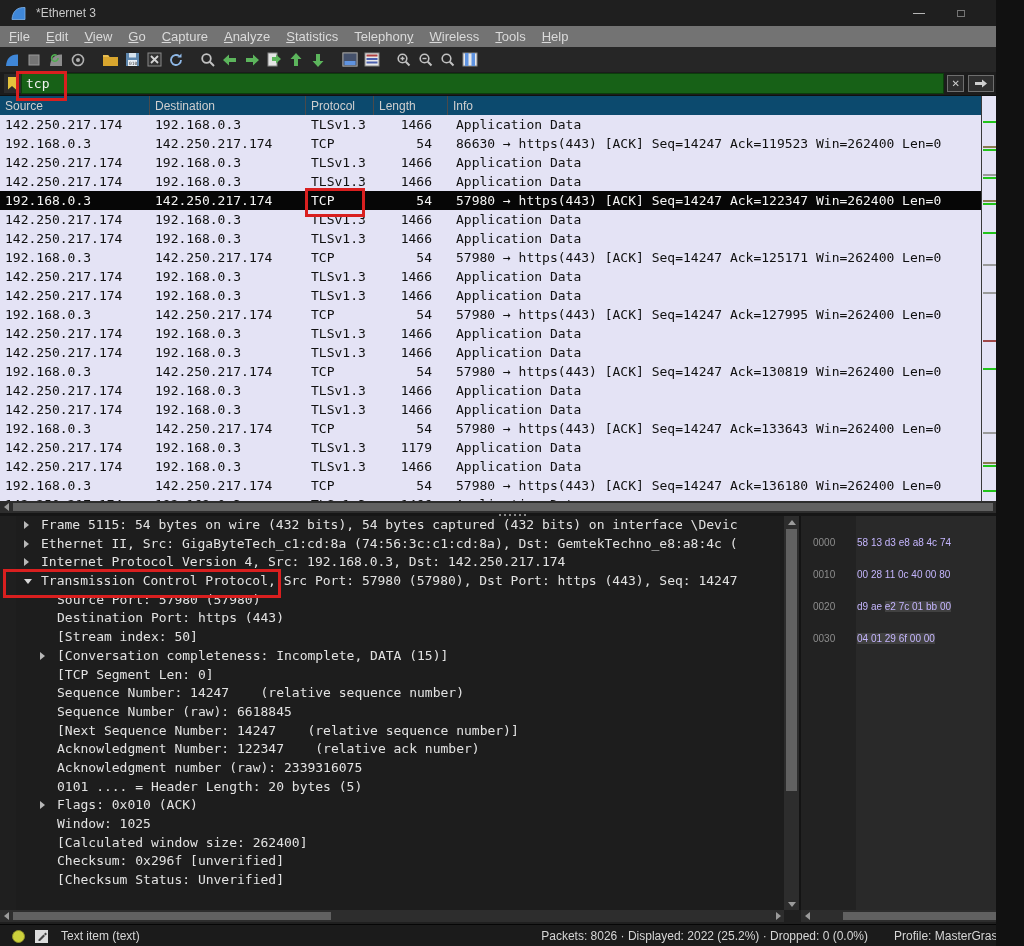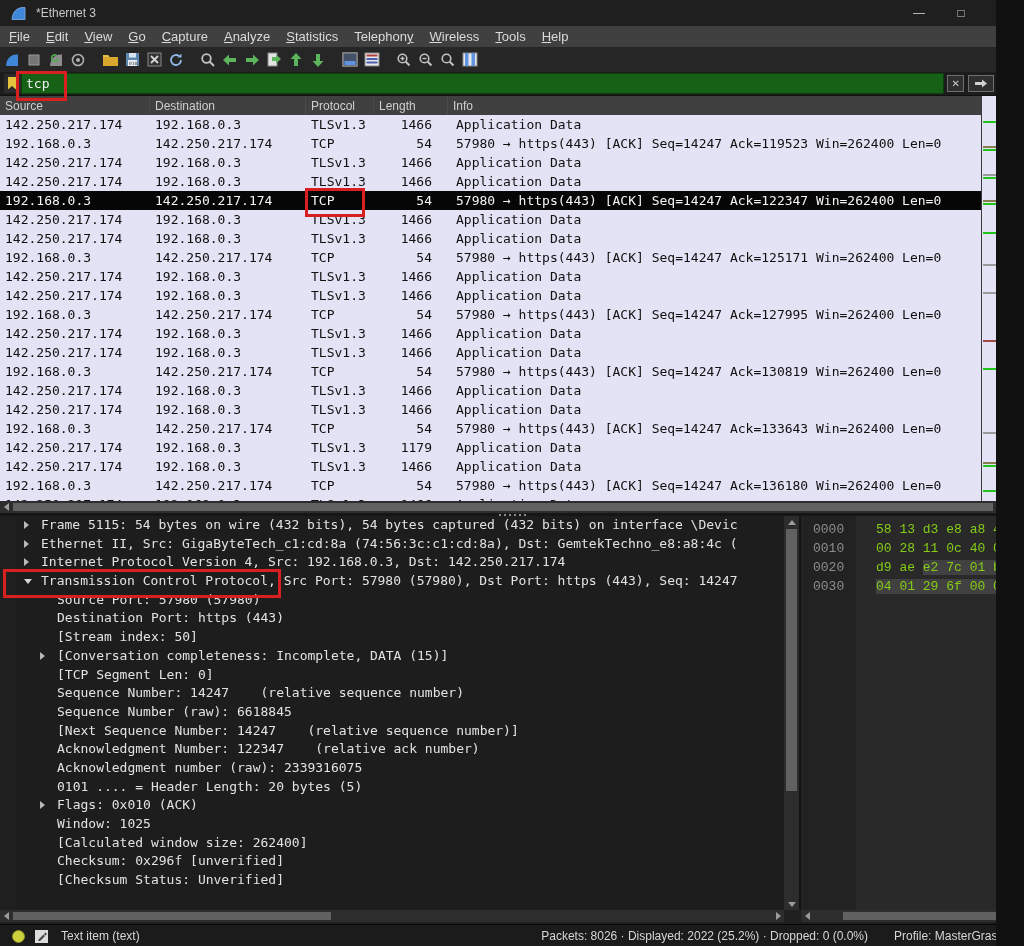--- a/index.html
+++ b/index.html
@@ -5,40 +5,40 @@
   html,body{margin:0;padding:0;background:#111;}
   #app{position:relative;width:996px;height:946px;background:#1f1f1f;overflow:hidden;
        font-family:"Liberation Sans",sans-serif;-webkit-font-smoothing:antialiased;}
   
   .titlebar{position:absolute;left:0;top:0;width:1024px;height:26px;background:#1f1f1f;display:flex;align-items:center;}
   .title-icon{margin-left:10px;width:18px;height:16px;display:flex;align-items:center;}
   .title-text{margin-left:8px;font-size:12px;color:#c9c9c9;}
   .win-controls{margin-left:auto;display:flex;height:100%;}
   .win-btn{width:42px;height:26px;display:flex;align-items:center;justify-content:center;color:#c8c8c8;font-size:12px;}
   
-  .menubar{position:absolute;left:0;top:26px;width:1024px;height:21px;background:#404040;display:flex;align-items:center;border-bottom:1px solid #141414;}
+  .menubar{position:absolute;left:0;top:26px;width:1024px;height:21px;background:#737373;display:flex;align-items:center;border-bottom:1px solid #141414;}
   .menu-item{color:#dadada;font-size:13px;padding:2px 7px;margin-left:2px;}
   .menu-item u{text-decoration:underline;}
   
   .toolbar{position:absolute;left:0;top:47px;width:1024px;height:25px;background:#262626;display:flex;align-items:center;border-bottom:1px solid #161616;}
   .tb-btn{width:20px;height:20px;margin-left:2px;display:flex;align-items:center;justify-content:center;}
   .tb-btn.group-gap{margin-left:12px;}
   .tb-btn svg{display:block;}
   
   .filterbar{position:absolute;left:0;top:72px;width:1024px;height:23px;background:#1c1c1c;display:flex;align-items:center;border-bottom:2px solid #101010;}
   .fb-bookmark{width:17px;height:19px;margin-left:4px;background:#2b2b2b;display:flex;align-items:center;justify-content:center;}
   .fb-input{height:19px;width:918px;background:#176117;color:#f2f2f2;font-size:13px;font-family:"DejaVu Sans Mono",monospace;
             display:flex;align-items:center;padding-left:4px;border:1px solid #0c3d0c;}
   .fb-clear{width:15px;height:15px;margin-left:3px;border:1px solid #6e6e6e;background:#2f2f2f;color:#cfcfcf;
             font-size:10px;display:flex;align-items:center;justify-content:center;}
   .fb-apply{width:24px;height:15px;margin-left:4px;border:1px solid #6e6e6e;background:#2f2f2f;display:flex;align-items:center;justify-content:center;}
   .fb-caret{width:0;height:0;margin-left:4px;border-left:4px solid transparent;border-right:4px solid transparent;border-top:5px solid #b5b5b5;}
   .fb-plus{margin-left:9px;color:#c5c5c5;font-size:15px;font-weight:bold;}
   
-  .plist-header{position:absolute;left:0;top:96px;width:981px;height:19px;background:#404040;display:grid;
+  .plist-header{position:absolute;left:0;top:96px;width:981px;height:19px;background:#0c4a6e;display:grid;
                 grid-template-columns:150px 156px 68px 74px 1fr;font-size:12px;color:#cfcfcf;}
   .plh-cell{display:flex;align-items:center;padding-left:5px;border-right:1px solid #4a4a4a;overflow:hidden;}
   .plist-rows{position:absolute;left:0;top:115px;width:981px;height:386px;overflow:hidden;background:#1c1c1c;}
   .prow{display:grid;grid-template-columns:150px 156px 68px 74px 1fr;height:19px;background:#e4e3f5;color:#101010;
         font-family:"DejaVu Sans Mono",monospace;font-size:13px;line-height:19px;white-space:pre;}
   .prow.selected{background:#060606;color:#f5f5f5;}
   .pcell{padding-left:5px;overflow:hidden;}
   .pcell.len{text-align:right;padding-right:16px;}
   .pcell.info{padding-left:8px;}
   
@@ -64,23 +64,23 @@
          font-size:13px;white-space:pre;overflow:hidden;}
   .dline .txt0{padding-left:25px;display:block;}
   .dline .txt1{padding-left:41px;display:block;}
   .exp{position:absolute;top:5px;}
   .exp-r{width:0;height:0;border-left:5px solid #b8b8b8;border-top:4px solid transparent;border-bottom:4px solid transparent;}
   .exp-d{width:0;height:0;border-top:5px solid #d8d8d8;border-left:4px solid transparent;border-right:4px solid transparent;top:7px;}
   .pane-divider{position:absolute;left:799px;top:516px;width:2px;height:394px;background:#141414;}
   
   .hexpane{position:absolute;left:801px;top:516px;width:223px;height:394px;background:#292929;overflow:hidden;}
   .hex-offcol{position:absolute;left:0;top:0;width:55px;height:100%;background:#222222;}
-  .hexrow{position:relative;height:19px;line-height:19px;font-family:Liberation Mono, monospace;font-size:13px;white-space:pre;}
+  .hexrow{position:relative;height:19px;line-height:19px;font-family:Liberation Sans, sans-serif;font-size:10px;white-space:pre;margin-top:13px;}
   .hexrow .off{position:absolute;left:12px;color:#8d8d8d;}
-  .hexrow .bytes{position:absolute;left:75px;color:#84cc16;}
+  .hexrow .bytes{position:absolute;left:56px;color:#c4b5fd;}
   .hb.hl{background:#414141;}
   
   .statusbar{position:absolute;left:0;top:924px;width:1024px;height:22px;background:#1b1b1b;border-top:1px solid #060606;
              display:flex;align-items:center;font-size:12px;color:#d6d6d6;}
   .sb-dot{width:11px;height:11px;border-radius:50%;background:#ccd13c;border:1px solid #8f922a;margin-left:12px;}
   .sb-pencil{width:13px;height:13px;background:#dcdcdc;margin-left:10px;display:flex;align-items:center;justify-content:center;}
   .sb-left-text{margin-left:13px;}
   .sb-stats{margin-left:auto;}
   .sb-profile{margin-left:26px;margin-right:10px;}
   .sb-grip{margin-right:4px;color:#666;font-size:9px;}
@@ -266,21 +266,21 @@
 
   <div class="plist-header">
     <span class="plh-cell">Source</span>
     <span class="plh-cell">Destination</span>
     <span class="plh-cell">Protocol</span>
     <span class="plh-cell">Length</span>
     <span class="plh-cell" style="border-right:none;">Info</span>
   </div>
   <div class="plist-rows" id="plist-rows">
       <div class="prow"><span class="pcell ">142.250.217.174</span><span class="pcell ">192.168.0.3</span><span class="pcell ">TLSv1.3</span><span class="pcell len">1466</span><span class="pcell info">Application Data</span></div>
-      <div class="prow"><span class="pcell ">192.168.0.3</span><span class="pcell ">142.250.217.174</span><span class="pcell ">TCP</span><span class="pcell len">54</span><span class="pcell info">57980 → https(443) [ACK] Seq=14247 Ack=119523 Win=262400 Len=0</span></div>
+      <div class="prow"><span class="pcell ">192.168.0.3</span><span class="pcell ">142.250.217.174</span><span class="pcell ">TCP</span><span class="pcell len">54</span><span class="pcell info">86630 → https(443) [ACK] Seq=14247 Ack=119523 Win=262400 Len=0</span></div>
       <div class="prow"><span class="pcell ">142.250.217.174</span><span class="pcell ">192.168.0.3</span><span class="pcell ">TLSv1.3</span><span class="pcell len">1466</span><span class="pcell info">Application Data</span></div>
       <div class="prow"><span class="pcell ">142.250.217.174</span><span class="pcell ">192.168.0.3</span><span class="pcell ">TLSv1.3</span><span class="pcell len">1466</span><span class="pcell info">Application Data</span></div>
       <div class="prow selected"><span class="pcell ">192.168.0.3</span><span class="pcell ">142.250.217.174</span><span class="pcell ">TCP</span><span class="pcell len">54</span><span class="pcell info">57980 → https(443) [ACK] Seq=14247 Ack=122347 Win=262400 Len=0</span></div>
       <div class="prow"><span class="pcell ">142.250.217.174</span><span class="pcell ">192.168.0.3</span><span class="pcell ">TLSv1.3</span><span class="pcell len">1466</span><span class="pcell info">Application Data</span></div>
       <div class="prow"><span class="pcell ">142.250.217.174</span><span class="pcell ">192.168.0.3</span><span class="pcell ">TLSv1.3</span><span class="pcell len">1466</span><span class="pcell info">Application Data</span></div>
       <div class="prow"><span class="pcell ">192.168.0.3</span><span class="pcell ">142.250.217.174</span><span class="pcell ">TCP</span><span class="pcell len">54</span><span class="pcell info">57980 → https(443) [ACK] Seq=14247 Ack=125171 Win=262400 Len=0</span></div>
       <div class="prow"><span class="pcell ">142.250.217.174</span><span class="pcell ">192.168.0.3</span><span class="pcell ">TLSv1.3</span><span class="pcell len">1466</span><span class="pcell info">Application Data</span></div>
       <div class="prow"><span class="pcell ">142.250.217.174</span><span class="pcell ">192.168.0.3</span><span class="pcell ">TLSv1.3</span><span class="pcell len">1466</span><span class="pcell info">Application Data</span></div>
       <div class="prow"><span class="pcell ">192.168.0.3</span><span class="pcell ">142.250.217.174</span><span class="pcell ">TCP</span><span class="pcell len">54</span><span class="pcell info">57980 → https(443) [ACK] Seq=14247 Ack=127995 Win=262400 Len=0</span></div>
       <div class="prow"><span class="pcell ">142.250.217.174</span><span class="pcell ">192.168.0.3</span><span class="pcell ">TLSv1.3</span><span class="pcell len">1466</span><span class="pcell info">Application Data</span></div>

